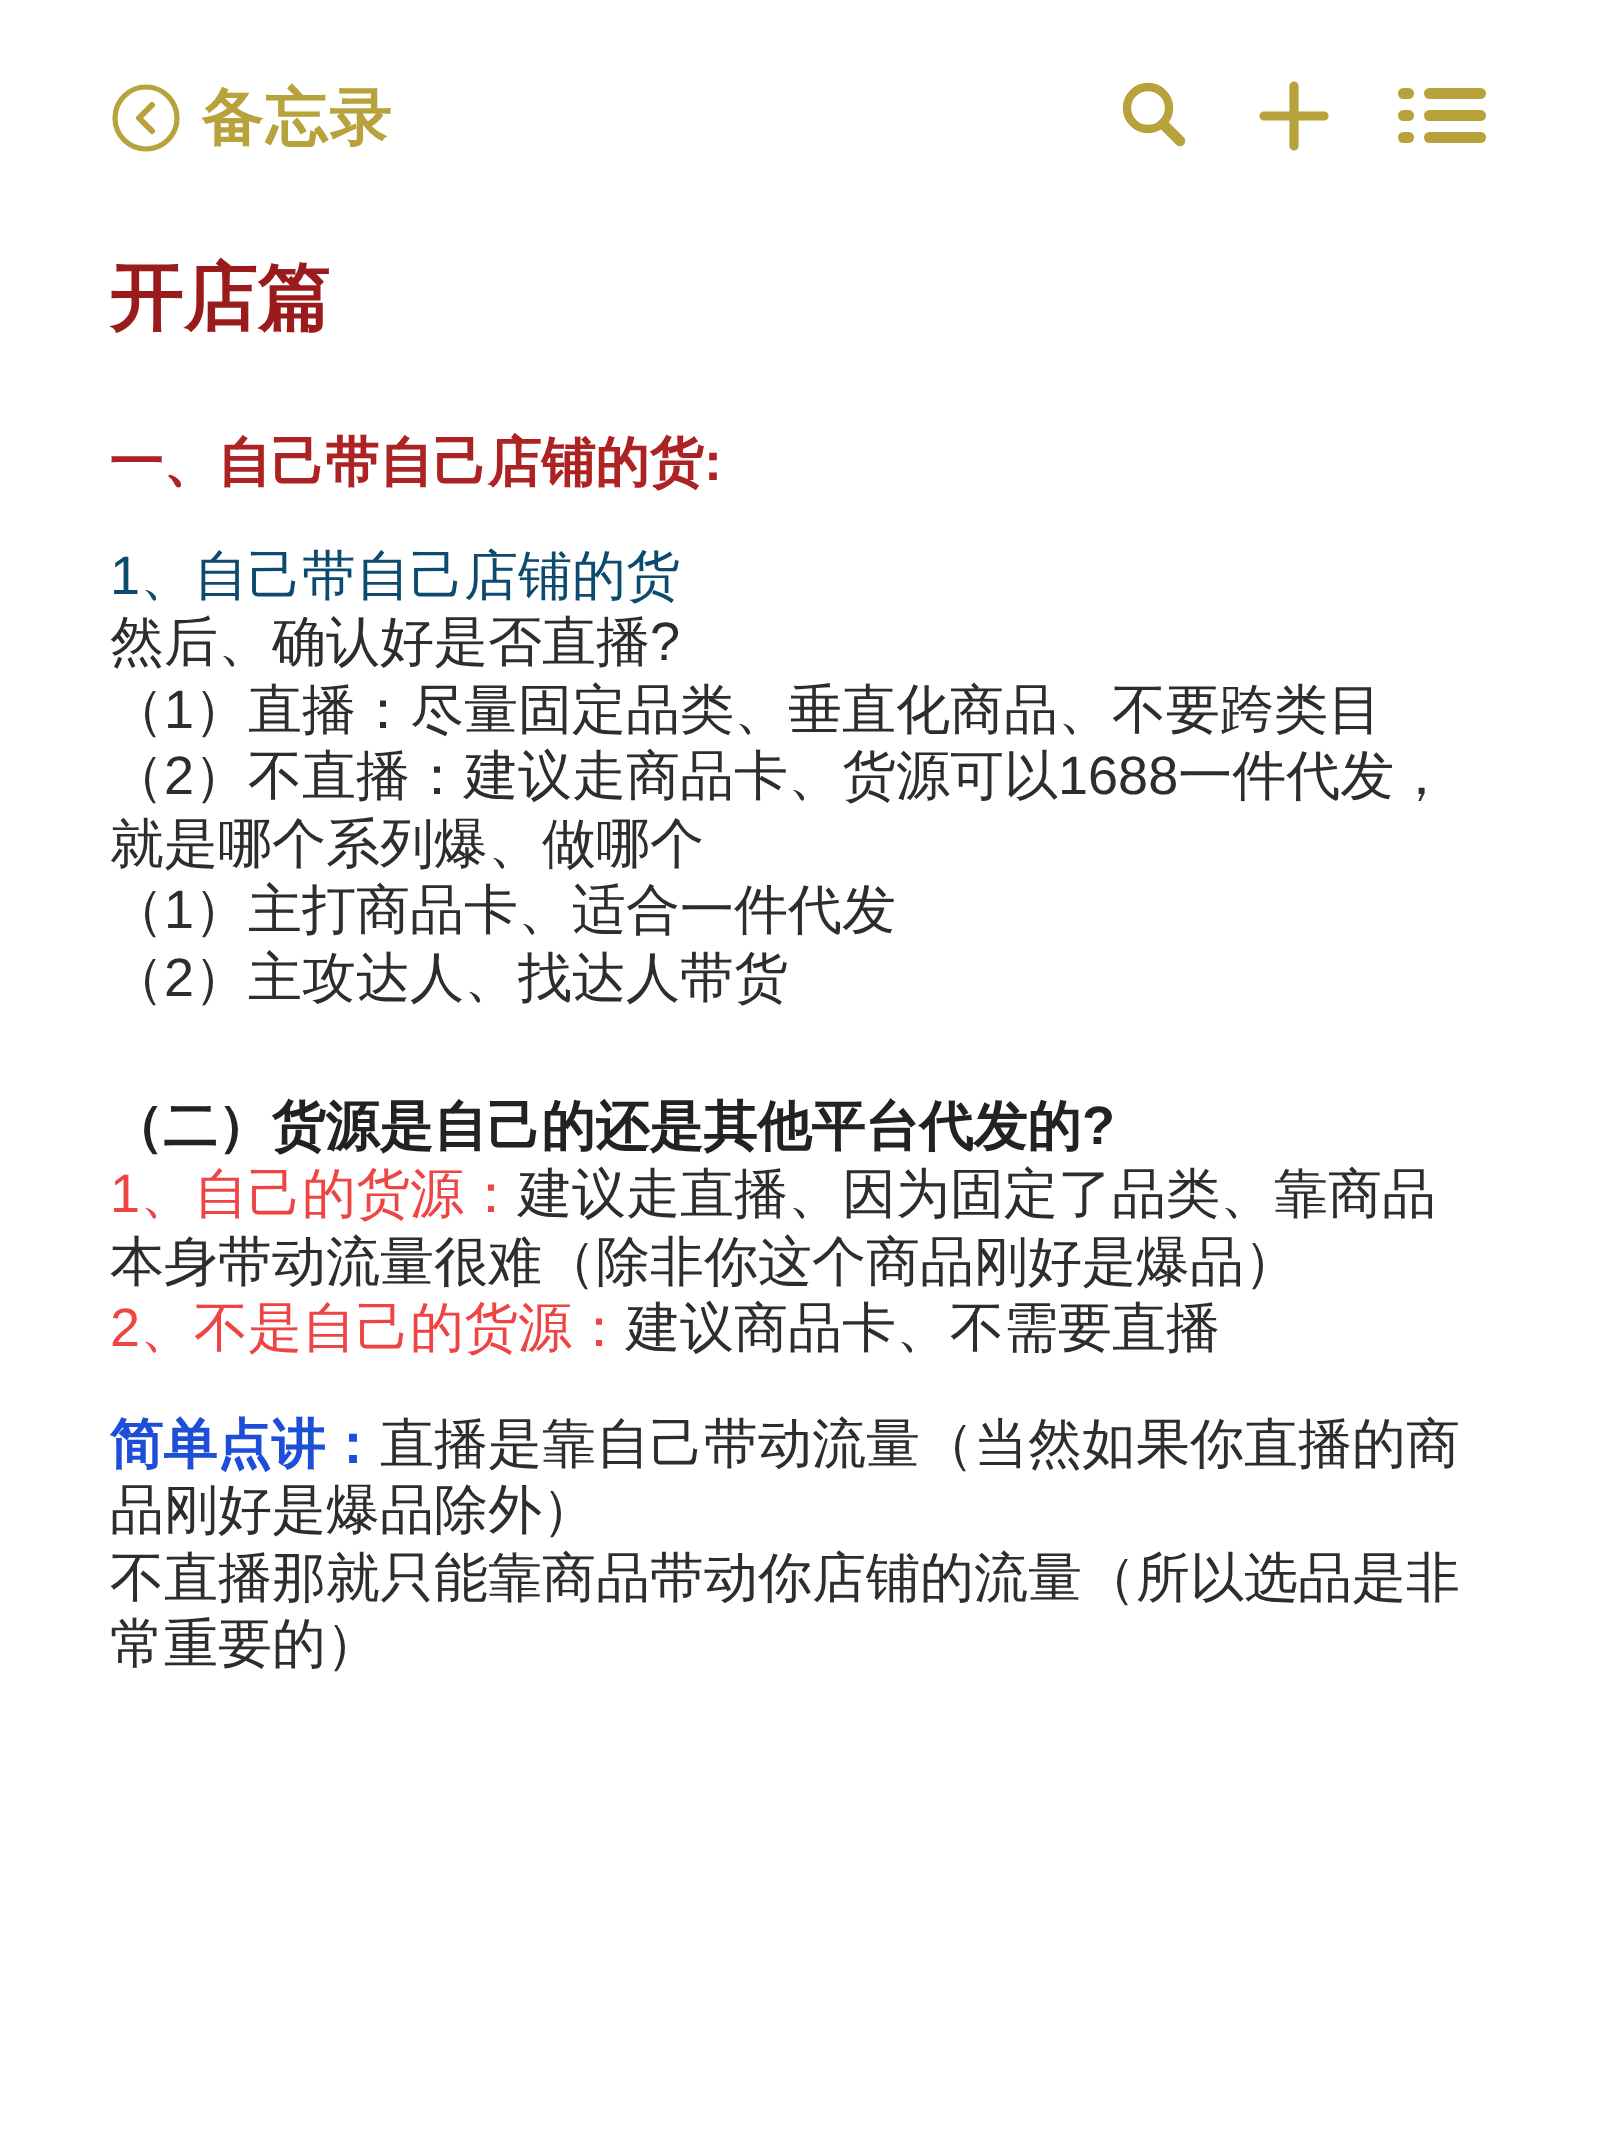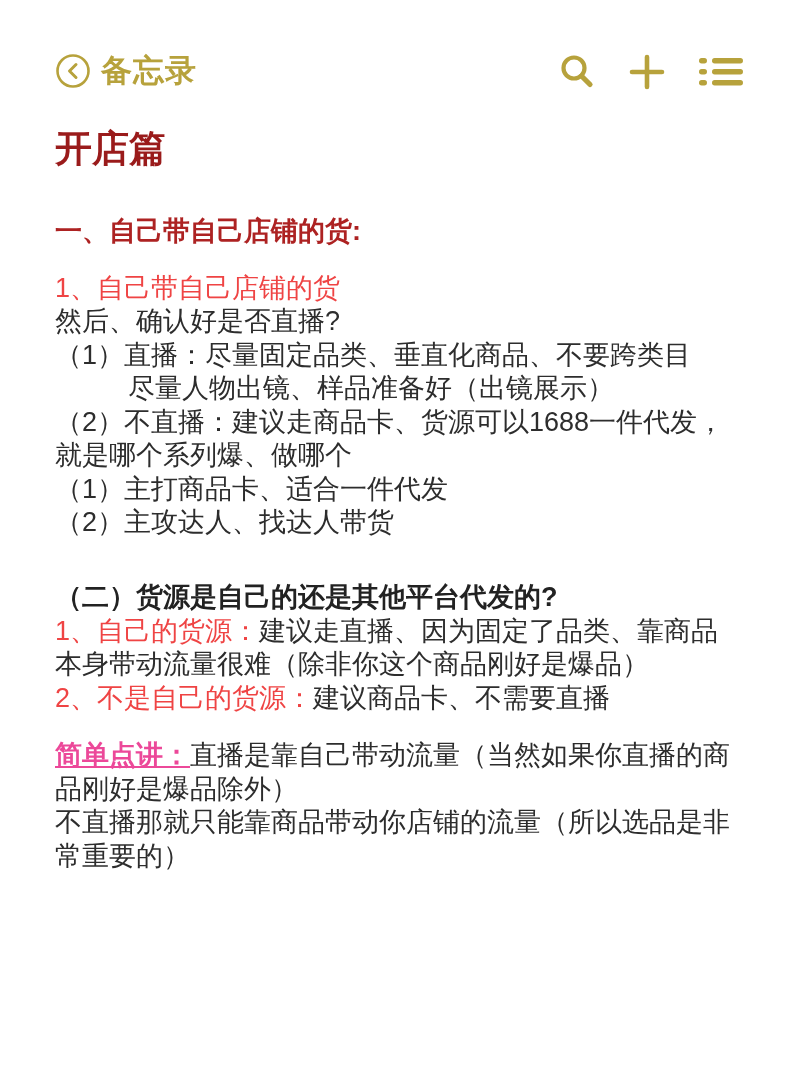--- a/index.html
+++ b/index.html
@@ -10,21 +10,21 @@
     overflow: hidden;
     font-family: "Liberation Sans", "DejaVu Sans", sans-serif;
     color: #2d2d2d;
   }
   .page { padding: 0 55px 0 55px; }
 
   
   .header {
     padding-top: 38px;
     display: flex;
-    align-items: flex-end;
+    align-items: flex-start;
     justify-content: space-between;
     height: 92px;
   }
   .header-left {
     display: flex;
     align-items: center;
     gap: 10px;
     cursor: pointer;
   }
   .back-title {
@@ -68,34 +68,34 @@
     font-size: 27px;
     line-height: 35px;
     font-weight: 700;
     color: #222222;
   }
   .red-sub {
     margin-top: 23px;
     font-size: 27px;
     line-height: 34px;
     font-weight: 400;
-    color: #ef4444;
+    color: #0c4a6e;
   }
   .body-line, .body-para {
     font-size: 27px;
     line-height: 33.5px;
     font-weight: 400;
     color: #2d2d2d;
   }
   .indent-line { padding-left: 73px; }
 
   .bold-q2 { margin-top: 40px; }
 
   .label-red { color: #ef4444; }
-  .label-red-bold { color: #ec4899; font-weight: 700; text-decoration: underline; }
+  .label-red-bold { color: #1d4ed8; font-weight: 700; }
 
   .summary-block { margin-top: 24px; }
 </style>
 </head>
 <body>
 
 <div class="page">
 
   <div class="header">
     <div class="header-left">
@@ -132,21 +132,20 @@
     </div>
   </div>
 
   <h2 class="note-subtitle">开店篇</h2>
 
   <div class="sec-heading">一、自己带自己店铺的货:</div>
 
   <div class="red-sub">1、自己带自己店铺的货</div>
   <div class="body-line">然后、确认好是否直播?</div>
   <div class="body-line">（1）直播：尽量固定品类、垂直化商品、不要跨类目</div>
-  <div class="body-line indent-line">尽量人物出镜、样品准备好（出镜展示）</div>
   <div class="body-para">（2）不直播：建议走商品卡、货源可以1688一件代发，就是哪个系列爆、做哪个</div>
 
   <div class="body-line">（1）主打商品卡、适合一件代发</div>
   <div class="body-line">（2）主攻达人、找达人带货</div>
 
   <div class="bold-q bold-q2">（二）货源是自己的还是其他平台代发的?</div>
   <div class="body-para"><span class="label-red">1、自己的货源：</span><span>建议走直播、因为固定了品类、靠商品本身带动流量很难（除非你这个商品刚好是爆品）</span></div>
   <div class="body-para"><span class="label-red">2、不是自己的货源：</span><span>建议商品卡、不需要直播</span></div>
 
   <div class="body-para summary-block"><span class="label-red-bold">简单点讲：</span><span>直播是靠自己带动流量（当然如果你直播的商品刚好是爆品除外）</span></div>

